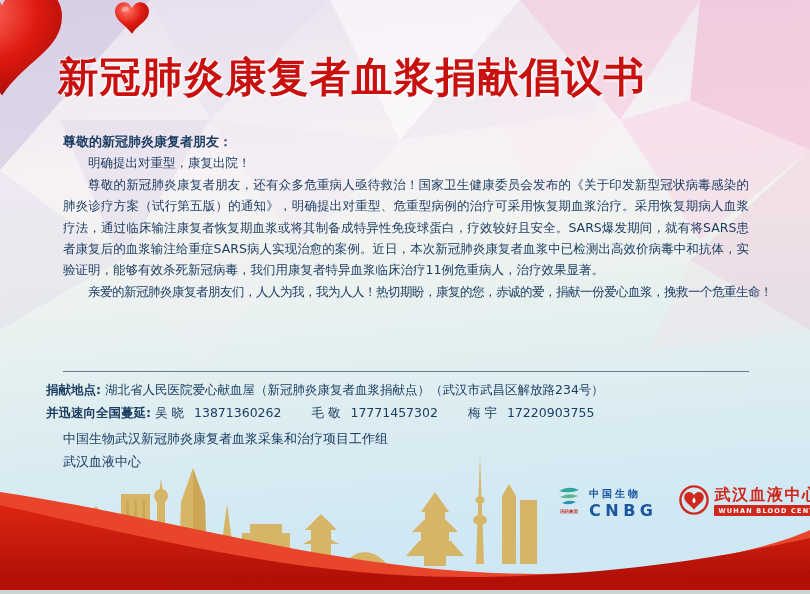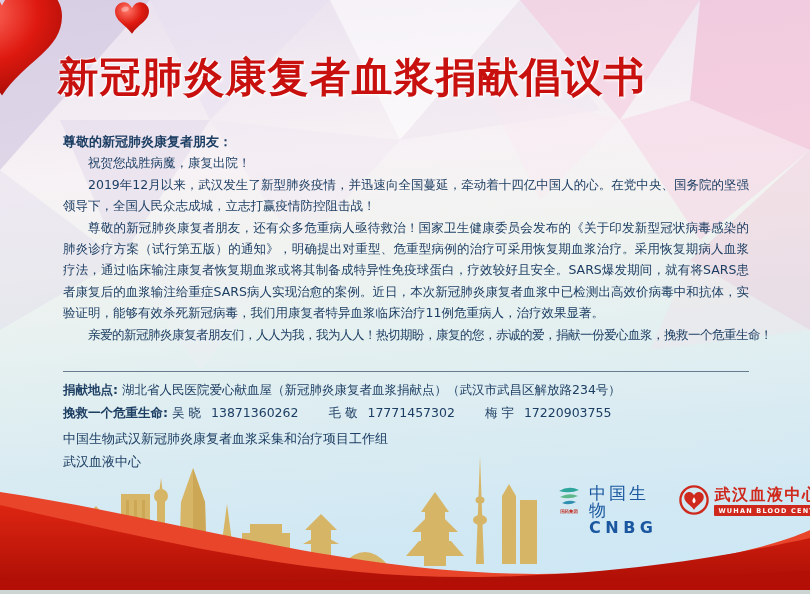--- a/index.html
+++ b/index.html
@@ -23,31 +23,31 @@
   }
   .body-text{
     position:absolute;z-index:5;left:63px;top:131px;width:686px;
     color:#1d3e63;font-size:12.5px;line-height:21.4px;text-align:justify;
   }
   .body-text p{margin:0;}
   .salutation{font-weight:bold;font-size:13px;}
   .para{text-indent:2em;}
   .para-last{white-space:nowrap;letter-spacing:-0.5px;}
   .divider{position:absolute;z-index:5;left:63px;top:371px;width:686px;height:1px;background:#3d566e;opacity:.75;}
-  .donation{position:absolute;z-index:5;left:63px;top:378px;width:720px;color:#1d3e63;font-size:12.5px;line-height:23px;}
+  .donation{position:absolute;z-index:5;left:46px;top:378px;width:720px;color:#1d3e63;font-size:12.5px;line-height:23px;}
   .donation .label{font-weight:bold;margin-right:4px;}
   .contact{margin-right:30px;}
   .c-name{margin-right:10px;}
   .signature{position:absolute;z-index:5;left:63px;top:427px;color:#1d3e63;font-size:13px;font-weight:normal;line-height:23px;}
   .logos{position:absolute;z-index:6;left:554px;top:485px;display:flex;align-items:flex-start;}
   .logo-cnbg{display:flex;align-items:flex-start;margin-right:22px;}
   .cnbg-mark{width:30px;height:36px;margin-right:5px;display:flex;flex-direction:column;align-items:center;}
   .cnbg-group{font-size:8px;transform:scale(.55);transform-origin:top center;color:#c4372c;white-space:nowrap;font-weight:bold;}
   .cnbg-texts{display:flex;flex-direction:column;}
-  .cnbg-cn{font-size:17px;font-weight:400;color:#1a57a0;letter-spacing:3px;line-height:17px;}
+  .cnbg-cn{font-size:10px;font-weight:700;color:#1a57a0;letter-spacing:3px;line-height:17px;}
   .cnbg-en{font-size:16px;font-weight:900;color:#1a57a0;letter-spacing:4.5px;line-height:18px;font-family:"DejaVu Sans","Liberation Sans",sans-serif;}
   .logo-whbc{display:flex;align-items:flex-start;}
   .whbc-texts{display:flex;flex-direction:column;margin-left:5px;}
   .whbc-cn{font-size:16px;font-weight:900;color:#cf291d;letter-spacing:1.5px;line-height:19px;}
   .whbc-bar{margin-top:1px;background:#cf291d;color:#fff;font-size:6.5px;letter-spacing:1.2px;padding:1.5px 4px;border-radius:1px;white-space:nowrap;font-weight:bold;text-align:center;}
   .bottom-strip{position:absolute;z-index:7;left:0;bottom:0;width:810px;height:4px;background:#ccd5d2;}
 </style>
 </head>
 <body>
 
@@ -155,34 +155,33 @@
       </radialGradient>
     </defs>
     <path fill="url(#heartGradSm)" d="M23.6,0c-3.4,0-6.3,2.7-7.6,5.6C14.7,2.7,11.8,0,8.4,0C3.8,0,0,3.8,0,8.4c0,9.4,9.5,11.9,16,21.2c6.1-9.3,16-12.1,16-21.2C32,3.8,28.2,0,23.6,0z"></path>
     <ellipse cx="9.5" cy="6.5" rx="3.6" ry="2.3" fill="#ffffff" opacity=".35" transform="rotate(-18 9.5 6.5)"></ellipse>
   </svg>
 
   <h1 class="title">新冠肺炎康复者血浆捐献倡议书</h1>
 
   <div class="body-text">
     <p class="salutation">尊敬的新冠肺炎康复者朋友：</p>
-    <p class="para">祝贺您战胜病魔，康复出院！</p>
-    <p class="para">2019年12月以来，武汉发生了新型肺炎疫情，并迅速向全国蔓延，牵动着十四亿中国人的心。在党中央、国务院的坚强领导下，全国人民众志成城，立志打赢疫情防控阻击战！</p>
+    <p class="para">明确提出对重型，康复出院！</p>
     <p class="para">尊敬的新冠肺炎康复者朋友，还有众多危重病人亟待救治！国家卫生健康委员会发布的《关于印发新型冠状病毒感染的肺炎诊疗方案（试行第五版）的通知》，明确提出对重型、危重型病例的治疗可采用恢复期血浆治疗。采用恢复期病人血浆疗法，通过临床输注康复者恢复期血浆或将其制备成特异性免疫球蛋白，疗效较好且安全。SARS爆发期间，就有将SARS患者康复后的血浆输注给重症SARS病人实现治愈的案例。近日，本次新冠肺炎康复者血浆中已检测出高效价病毒中和抗体，实验证明，能够有效杀死新冠病毒，我们用康复者特异血浆临床治疗11例危重病人，治疗效果显著。</p>
     <p class="para para-last">亲爱的新冠肺炎康复者朋友们，人人为我，我为人人！热切期盼，康复的您，赤诚的爱，捐献一份爱心血浆，挽救一个危重生命！</p>
   </div>
 
   <div class="divider"></div>
 
   <div class="donation">
     <div>
       <span class="label">捐献地点:</span><span>湖北省人民医院爱心献血屋（新冠肺炎康复者血浆捐献点）（武汉市武昌区解放路234号）</span>
     </div>
     <div>
-      <span class="label">挽救一个危重生命:</span><span class="contact"><span class="c-name">吴 晓</span><span class="c-phone">13871360262</span></span><span class="contact"><span class="c-name">毛 敬</span><span class="c-phone">17771457302</span></span><span class="contact"><span class="c-name">梅 宇</span><span class="c-phone">17220903755</span></span>
+      <span class="label">并迅速向全国蔓延:</span><span class="contact"><span class="c-name">吴 晓</span><span class="c-phone">13871360262</span></span><span class="contact"><span class="c-name">毛 敬</span><span class="c-phone">17771457302</span></span><span class="contact"><span class="c-name">梅 宇</span><span class="c-phone">17220903755</span></span>
     </div>
   </div>
 
   <div class="signature">
     <div>中国生物武汉新冠肺炎康复者血浆采集和治疗项目工作组</div>
     <div>武汉血液中心</div>
   </div>
 
   <div class="logos">
     <div class="logo-cnbg">

